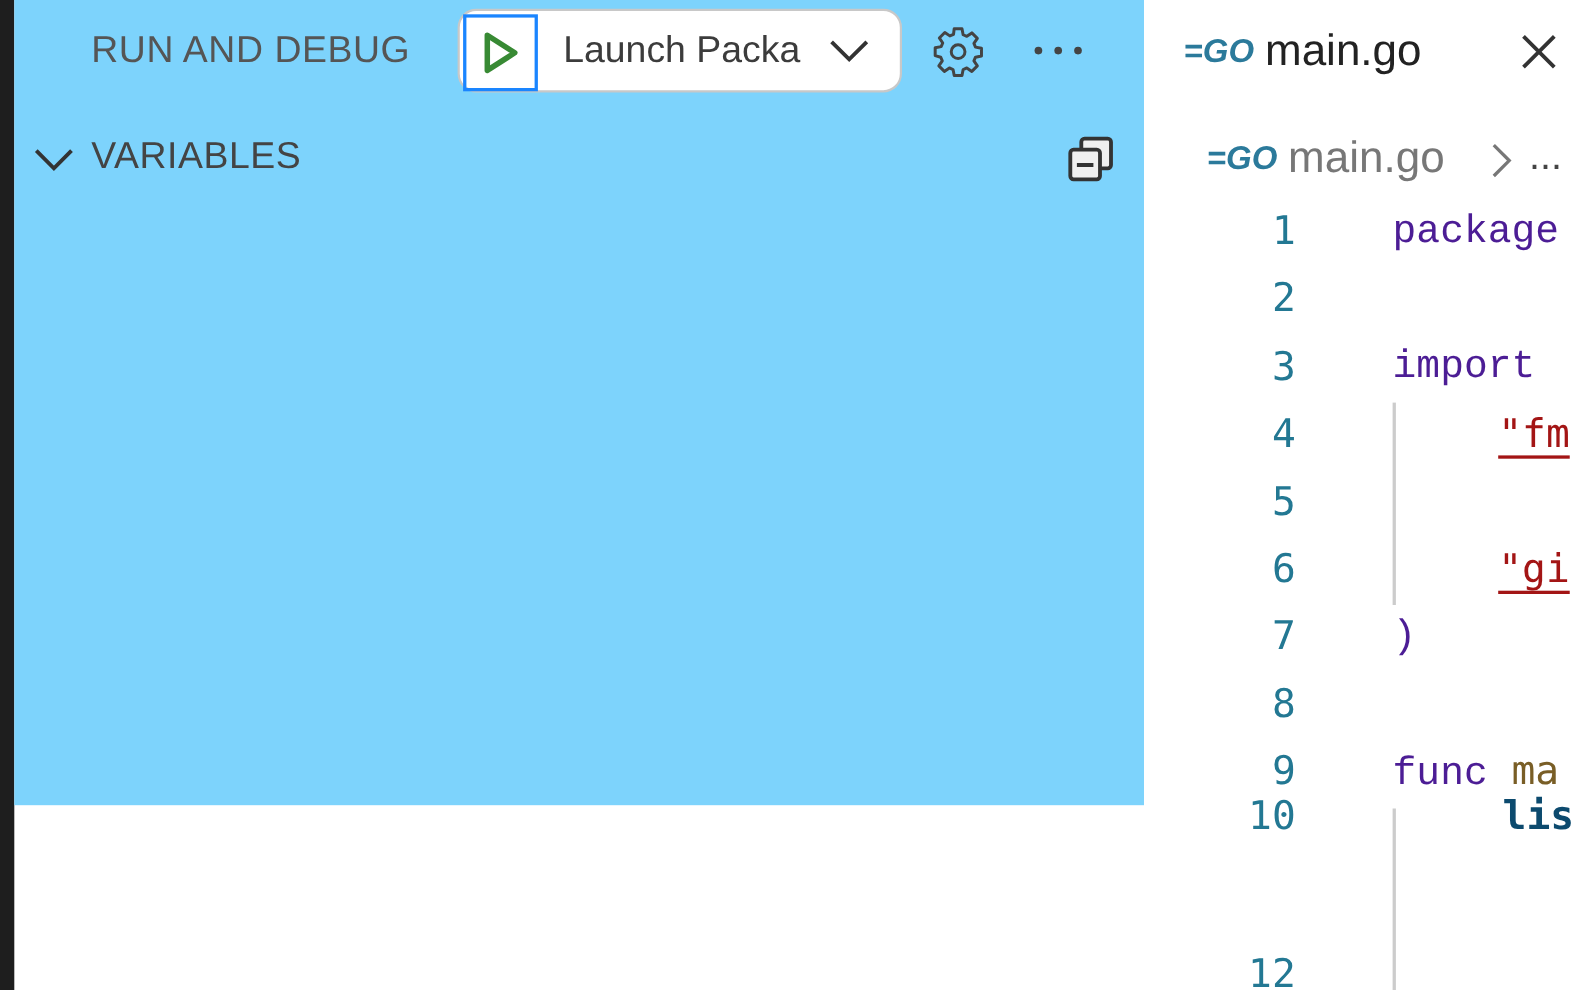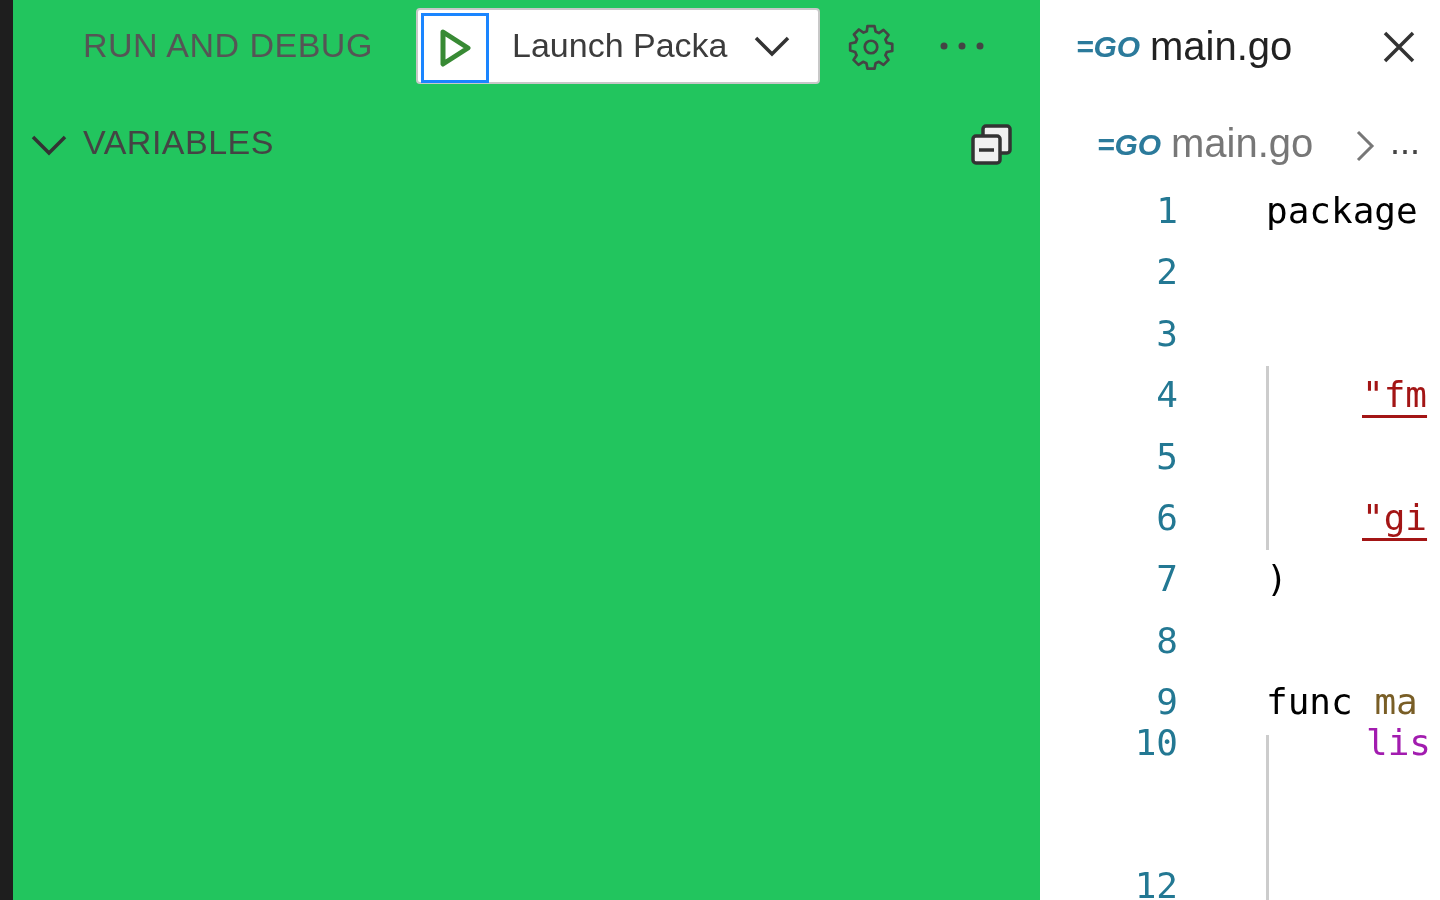--- a/index.html
+++ b/index.html
@@ -1,20 +1,20 @@
 <!DOCTYPE html>
 <html><head>
 <meta charset="utf-8">
 <style>
   html, body { margin:0; padding:0; width:1440px; height:900px; overflow:hidden; background:#ffffff; }
   body { position:relative; font-family:"Liberation Sans", sans-serif; }
   .activity-edge { position:absolute; left:0; top:0; width:13px; height:900px; background:#1e1e1e; }
-  .sidebar { position:absolute; left:13px; top:0; width:1027px; height:900px; background:#22c55e; }
+  .sidebar { position:absolute; left:13px; top:0; width:1027px; height:732px; background:#7dd3fc; }
   .rd-title { position:absolute; left:70px; top:26px; font-size:34px; color:#555555; letter-spacing:0.5px; }
-  .launch-box { position:absolute; left:403px; top:8px; width:404px; height:76px; background:#ffffff; border:2px solid #c8c8c8; border-radius:4px; box-sizing:border-box;padding-left:32px; }
+  .launch-box { position:absolute; left:403px; top:8px; width:404px; height:76px; background:#ffffff; border:2px solid #c8c8c8; border-radius:17px; box-sizing:border-box;padding-left:32px; }
   .play-btn { position:absolute; left:3px; top:3px; width:68px; height:70px; border:3px solid #1a85ff; box-sizing:border-box; display:flex; align-items:center; justify-content:center; }
   .launch-label { position:absolute; left:94px; top:16px; width:235px; overflow:hidden; white-space:nowrap; font-size:34px; color:#3c3c3c; }
   .launch-chev { position:absolute; left:334px; top:18px; }
   .gear { position:absolute; left:833px; top:22px; }
   .more { position:absolute; left:924px; top:30px; }
   .vars-chev { position:absolute; left:16px; top:126px; }
   .vars-title { position:absolute; left:70px; top:123px; font-size:34px; font-weight:normal; color:#444444; letter-spacing:0.5px; }
   .collapse-icon { position:absolute; left:956px; top:122px; }
   .editor { position:absolute; left:1040px; top:0; width:448px; height:900px; background:#ffffff; overflow:hidden; }
   .tab { position:absolute; left:0; top:0; width:400px; height:92px; }
@@ -23,25 +23,25 @@
   .tab-label { position:absolute; left:110px; top:24px; font-size:40px; color:#222222; }
   .tab-close { position:absolute; left:340px; top:28px; }
   .crumb-go { position:absolute; left:57px; top:128px; font-size:30px; }
   .crumb-label { position:absolute; left:131px; top:121px; font-size:40px; color:#777777; }
   .crumb-sep { position:absolute; left:312px; top:126px; }
   .crumb-more { position:absolute; left:350px; top:121px; font-size:36px; color:#444444; }
   .line { position:absolute; left:0; width:400px; height:61px; font-family:"DejaVu Sans Mono", monospace; font-size:36px; }
   .ln { position:absolute; right:262px; color:#237893; text-align:right; }
   .code { position:absolute; left:226px; white-space:pre; }
   .guide { position:absolute; left:226px; width:3px; background:#cccccc; }
-  .kw { color:#000000; }
+  .kw { color:#4c1d95;font-family:Liberation Mono, monospace; }
   .str { color:#a31515; }
   .str u { text-decoration-thickness:3px; text-underline-offset:8px; }
   .fn { color:#795e26; }
-  .var { color:#a21caf; }
+  .var { color:#0c4a6e;font-weight:bold; }
 </style>
 </head>
 <body>
 
 <div class="activity-edge"></div>
 
 <div class="sidebar">
   <div class="rd-title">RUN AND DEBUG</div>
 
   <div class="launch-box">
@@ -100,20 +100,21 @@
 
   <div class="line" style="top:190px;">
       <span class="ln">1</span>
       <span class="code kw">package</span>
     </div>
   <div class="line" style="top:251px;">
       <span class="ln">2</span>
     </div>
   <div class="line" style="top:313px;">
       <span class="ln">3</span>
+      <span class="code kw">import</span>
     </div>
   <div class="line" style="top:374px;">
       <span class="ln">4</span>
       <span class="code str" style="left:322px;"><u>"fm</u></span>
     </div>
   <div class="line" style="top:436px;">
       <span class="ln">5</span>
     </div>
   <div class="line" style="top:497px;">
       <span class="ln">6</span>

